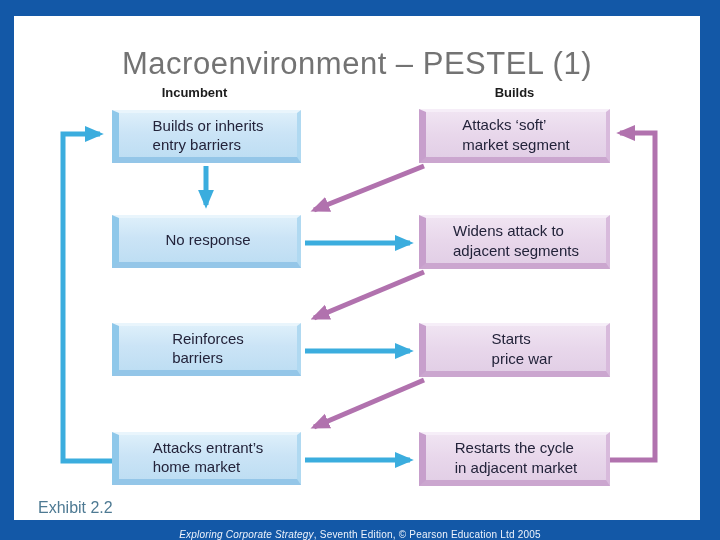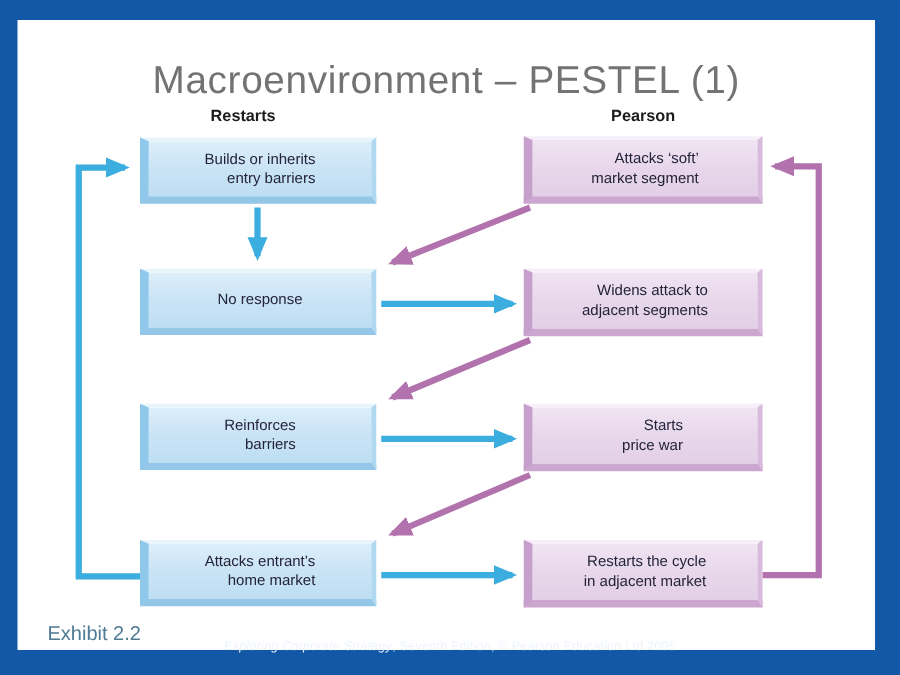--- a/index.html
+++ b/index.html
@@ -19,21 +19,21 @@
   }
   .col-header {
     position:absolute; top:69px; text-align:center;
     font-size:13px; font-weight:700; color:#1c1c1c;
   }
   .h-inc { left:86px;  width:189px; }
   .h-ent { left:405px; width:191px; }
   .arrows { position:absolute; left:0; top:0; }
   .box {
     position:absolute; display:flex; align-items:center; justify-content:center;
-    text-align:right; font-size:12px; font-weight:400; color:#23233a;
+    text-align:left; font-size:15px; font-weight:400; color:#23233a;
     line-height:1.28;
   }
   .box .box-label { white-space:pre-line; }
   .blue {
     background:linear-gradient(180deg,#ddeffa 0%,#cbe4f6 45%,#bedef3 100%);
     border-top:3px solid #e9f5fc;  border-right:4px solid #b0d9f1;
     border-bottom:6px solid #94c6e8; border-left:7px solid #8fc8ea;
   }
   .pink {
     background:linear-gradient(180deg,#f0e4f2 0%,#e8d7eb 50%,#e2cfe6 100%);
@@ -43,35 +43,35 @@
   .b  { left:98px;  width:189px; height:53px; }
   .e  { left:405px; width:191px; height:54px; }
   .b1 { top:94px; }  .b2 { top:199px; } .b3 { top:307px; } .b4 { top:416px; }
   .e1 { top:93px; }  .e2 { top:199px; } .e3 { top:307px;padding-left:12px; } .e4 { top:416px; }
   .exhibit {
     position:absolute; left:24px; top:483px;
     font-size:16px; color:#4E7A93;
   }
   .footer {
     position:absolute; left:0; bottom:0; width:100%; height:28px;
-    display:flex; align-items:flex-start; justify-content:center;
+    display:flex; align-items:flex-end; justify-content:center;
     color:#eef3fb; font-size:10px; letter-spacing:0.2px;
   }
   .footer .it { font-style:italic; }
 </style>
 </head>
 <body>
 
 <div class="frame">
   <div class="slide">
 
     <h1 class="title">Macroenvironment – PESTEL (1)</h1>
 
-    <div class="col-header h-inc">Restarts</div>
-    <div class="col-header h-ent">Pearson</div>
+    <div class="col-header h-inc">Incumbent</div>
+    <div class="col-header h-ent">Builds</div>
 
     <svg class="arrows" width="686" height="504" viewBox="0 0 686 504">
       <defs>
         <marker id="mblue" viewBox="0 0 10 10" refX="8" refY="5" markerWidth="3.8" markerHeight="3.8" orient="auto-start-reverse">
           <path d="M0 0.8 L10 5 L0 9.2 z" fill="#3BADDE"></path>
         </marker>
         <marker id="mpurple" viewBox="0 0 10 10" refX="8" refY="5" markerWidth="3.8" markerHeight="3.8" orient="auto-start-reverse">
           <path d="M0 0.8 L10 5 L0 9.2 z" fill="#B172AE"></path>
         </marker>
       </defs>

